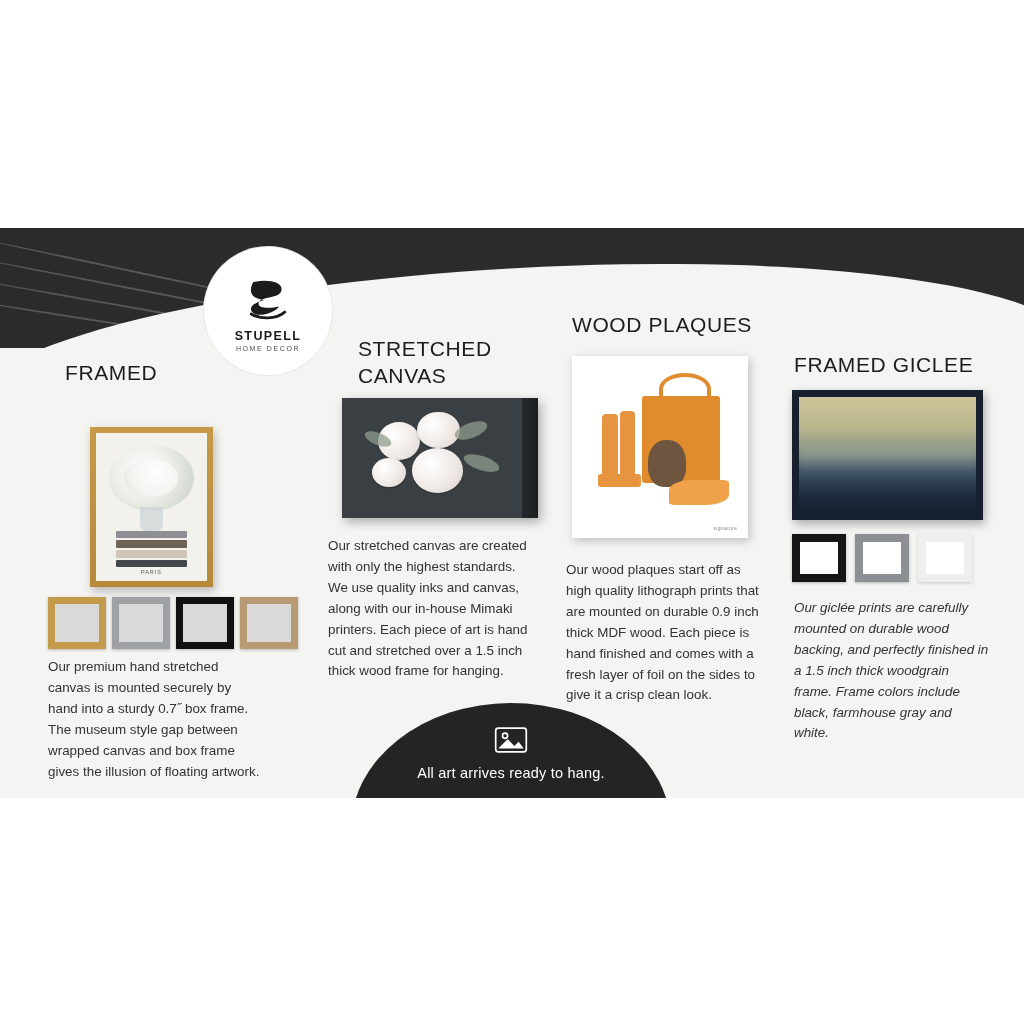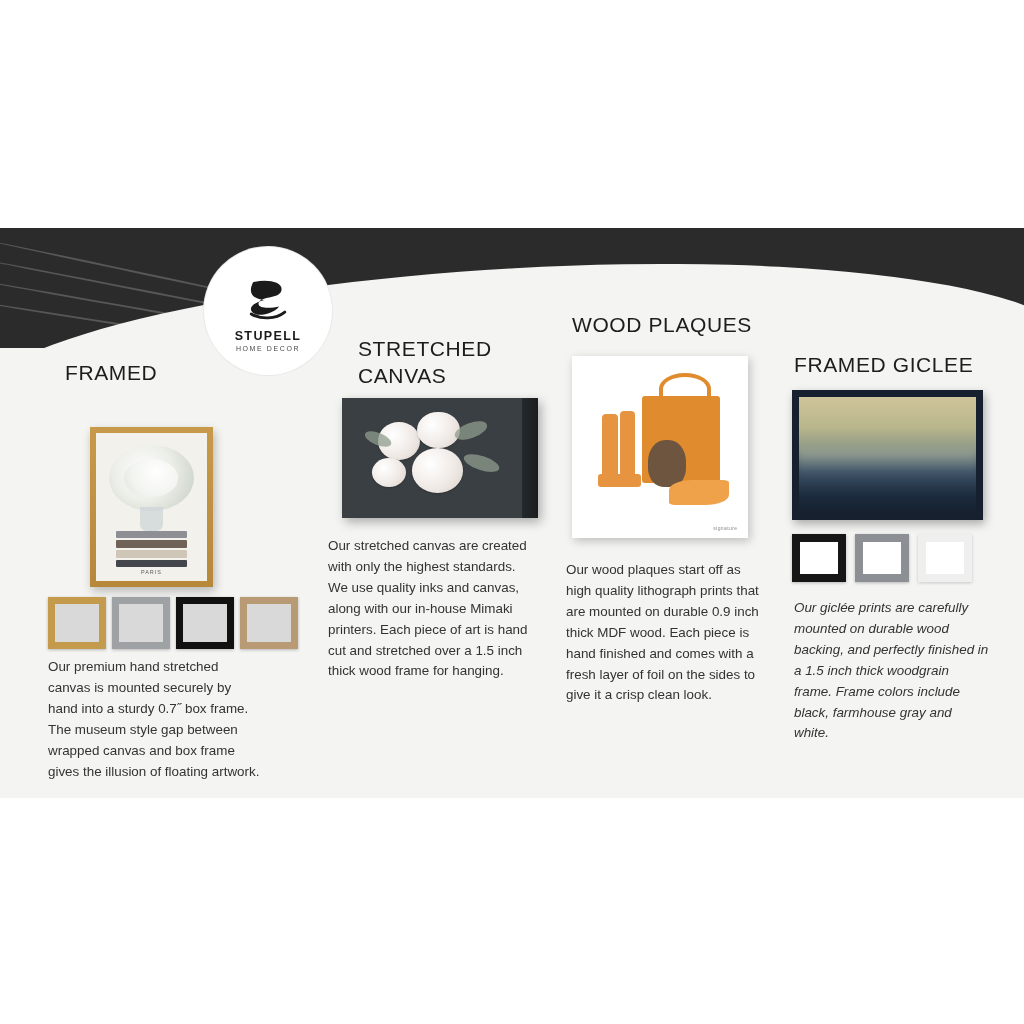--- a/index.html
+++ b/index.html
@@ -378,20 +378,28 @@
   <div class="band">
 
     <div class="band-dark">
       <div class="stripe" style="left:-10px; top:12px; width:300px; transform:rotate(12deg);"></div>
       <div class="stripe" style="left:-20px; top:30px; width:330px; transform:rotate(11deg);"></div>
       <div class="stripe" style="left:-30px; top:50px; width:360px; transform:rotate(10deg);"></div>
       <div class="stripe" style="left:-40px; top:70px; width:390px; transform:rotate(9deg);"></div>
       <div class="swoop"></div>
     </div>
 
+    <div class="arc" style="top:475px; left:351px;">
+      <svg class="arc-icon" viewBox="0 0 40 34">
+        <rect x="2" y="3" width="36" height="28" rx="3" fill="none" stroke="#ffffff" stroke-width="2"></rect>
+        <circle cx="13" cy="12" r="3" fill="none" stroke="#ffffff" stroke-width="2"></circle>
+        <path d="M5 27 L16 16 L24 24 L29 19 L35 27 Z" fill="#ffffff"></path>
+      </svg>
+      <div class="arc-text">All art arrives ready to hang.</div>
+    </div>
 
   </div>
 
   <div class="logo-circle">
     <svg class="logo-mark" viewBox="0 0 60 60">
       <path d="M14 12 C30 8, 48 12, 44 22 C41 30, 22 27, 20 34 C18 41, 34 40, 42 38
                C36 46, 18 50, 13 44 C8 38, 18 33, 26 31 C14 30, 8 24, 14 12 Z" fill="#1b1b1b"></path>
       <path d="M12 46 C22 52, 38 52, 48 44" stroke="#1b1b1b" stroke-width="3" fill="none" stroke-linecap="round"></path>
     </svg>
     <div class="logo-name">STUPELL</div>

